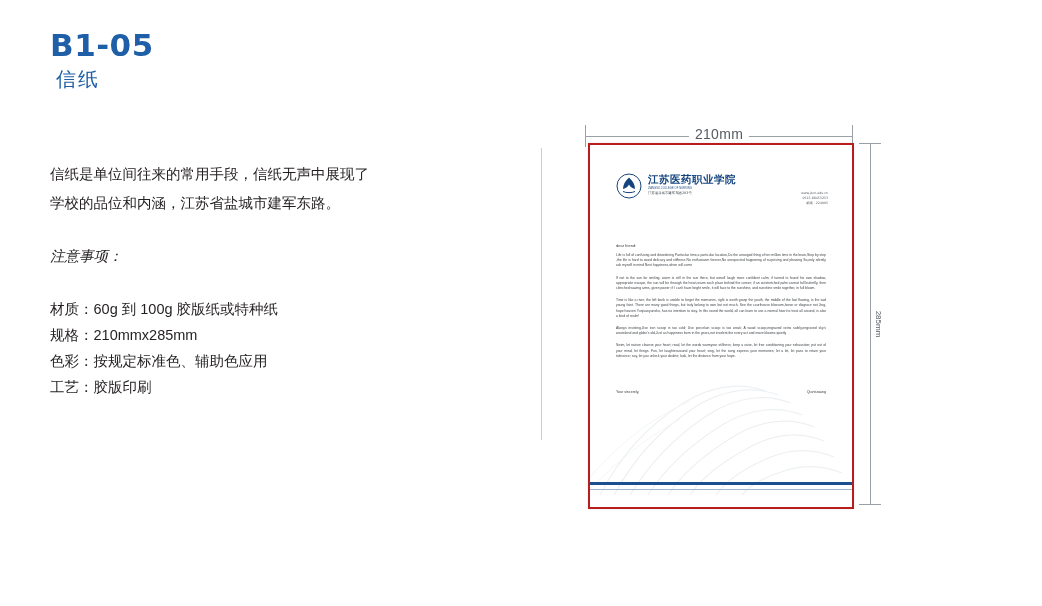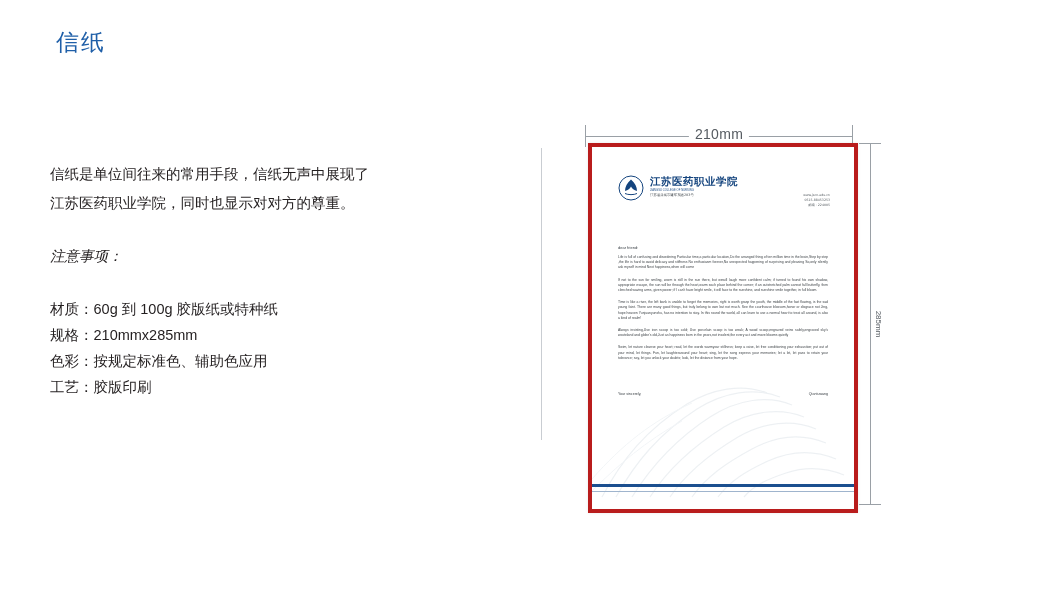--- a/index.html
+++ b/index.html
@@ -31,21 +31,21 @@
     font-family: "DejaVu Sans", sans-serif;
     font-size: 31px;
     font-weight: bold;
     color: #1f5fa8;
     letter-spacing: 0.5px;
     line-height: 1.1;
     margin: 0 0 4px 0;
   }
   .code-subtitle {
     font-family: "DejaVu Sans", sans-serif;
-    font-size: 23px;
+    font-size: 20px;
     color: #1f5fa8;
     letter-spacing: 2px;
     margin: 0 0 0 6px;
     line-height: 1.3;
   }
 
   .desc-block {
     position: absolute;
     left: 50px;
     top: 160px;
@@ -176,21 +176,21 @@
   }
 
   
   .sheet {
     position: absolute;
     left: 3px;
     top: 18px;
     width: 262px;
     height: 362px;
     background: #ffffff;
-    border: 4px solid #b91c1c;
+    border: 2px solid #b91c1c;
     box-shadow: 0 0 3px rgba(0,0,0,0.09);
     overflow: hidden;
   }
   .sheet-inner {
     position: absolute;
     inset: 0;
   }
 
   
   .swoosh {
@@ -313,26 +313,27 @@
     height: 1px;
     background: #9fb4cd;
   }
 </style>
 </head>
 <body>
 
 <div class="page">
 
   <div class="left-col">
+    <div class="code-title">B1-05</div>
     <div class="code-subtitle">信纸</div>
   </div>
 
   <div class="desc-block">
     <span class="desc-line">信纸是单位间往来的常用手段，信纸无声中展现了</span>
-    <span class="desc-line">江苏医药职业学院，同时也显示对对方的尊重。</span>
+    <span class="desc-line">学校的品位和内涵，江苏省盐城市建军东路。</span>
   </div>
 
   <div class="notice-title">注意事项：</div>
 
   <div class="spec-list">
     <span class="spec-row">材质：60g 到 100g 胶版纸或特种纸</span>
     <span class="spec-row">规格：210mmx285mm</span>
     <span class="spec-row">色彩：按规定标准色、辅助色应用</span>
     <span class="spec-row">工艺：胶版印刷</span>
   </div>

